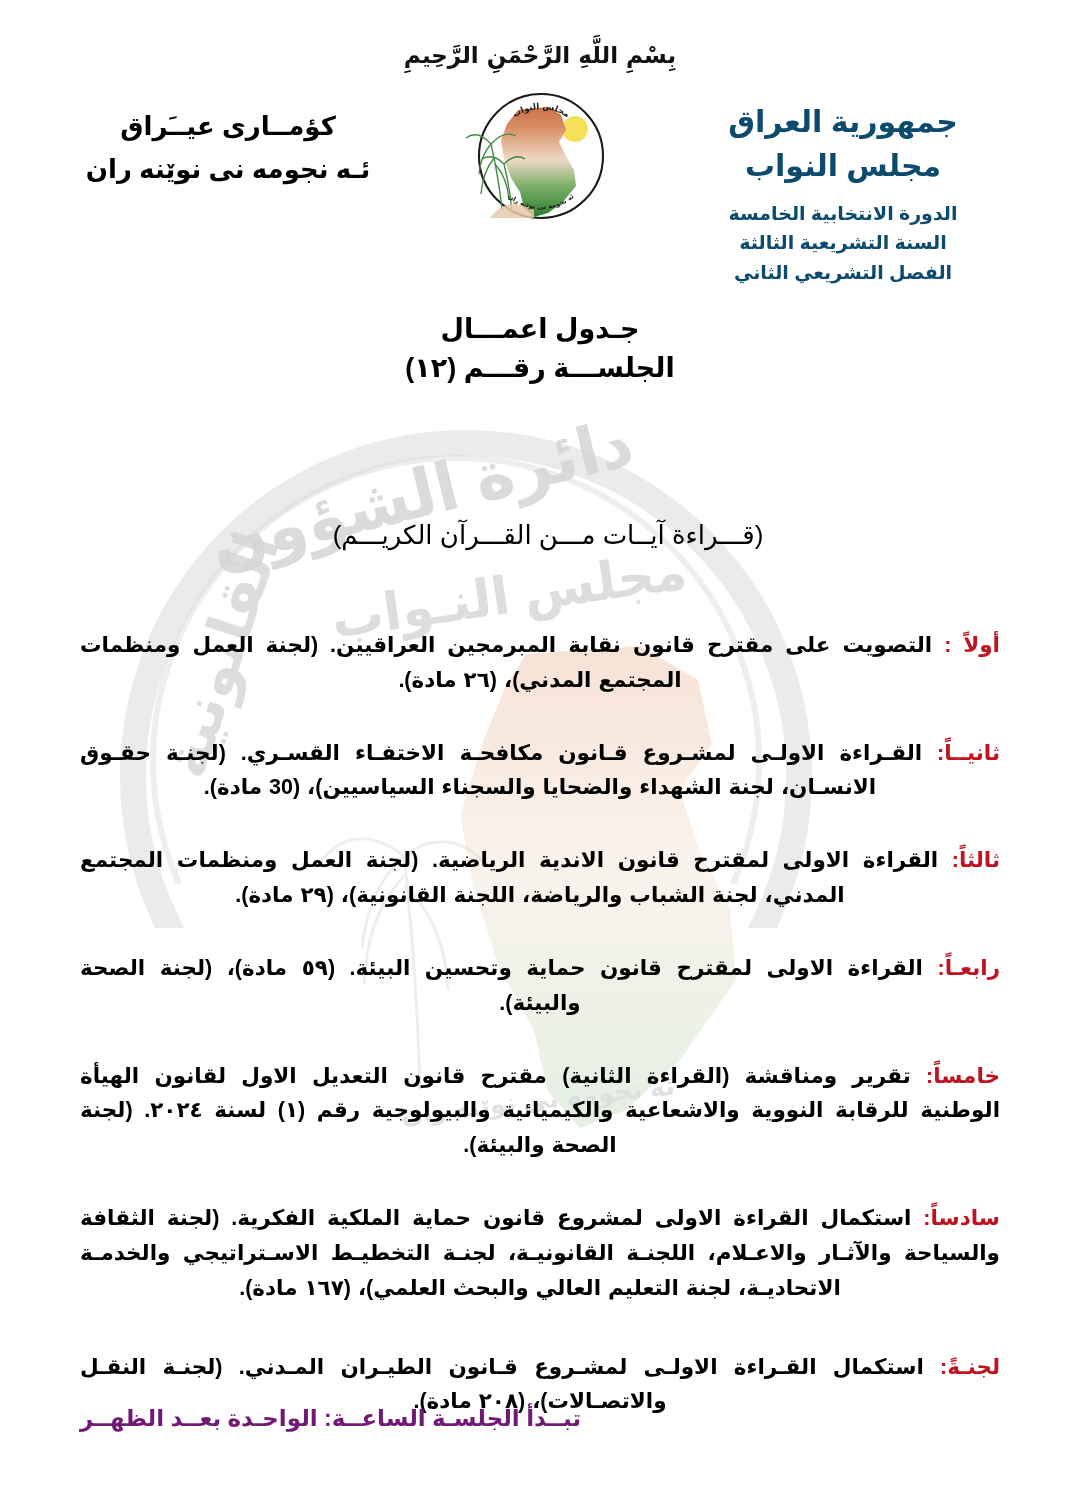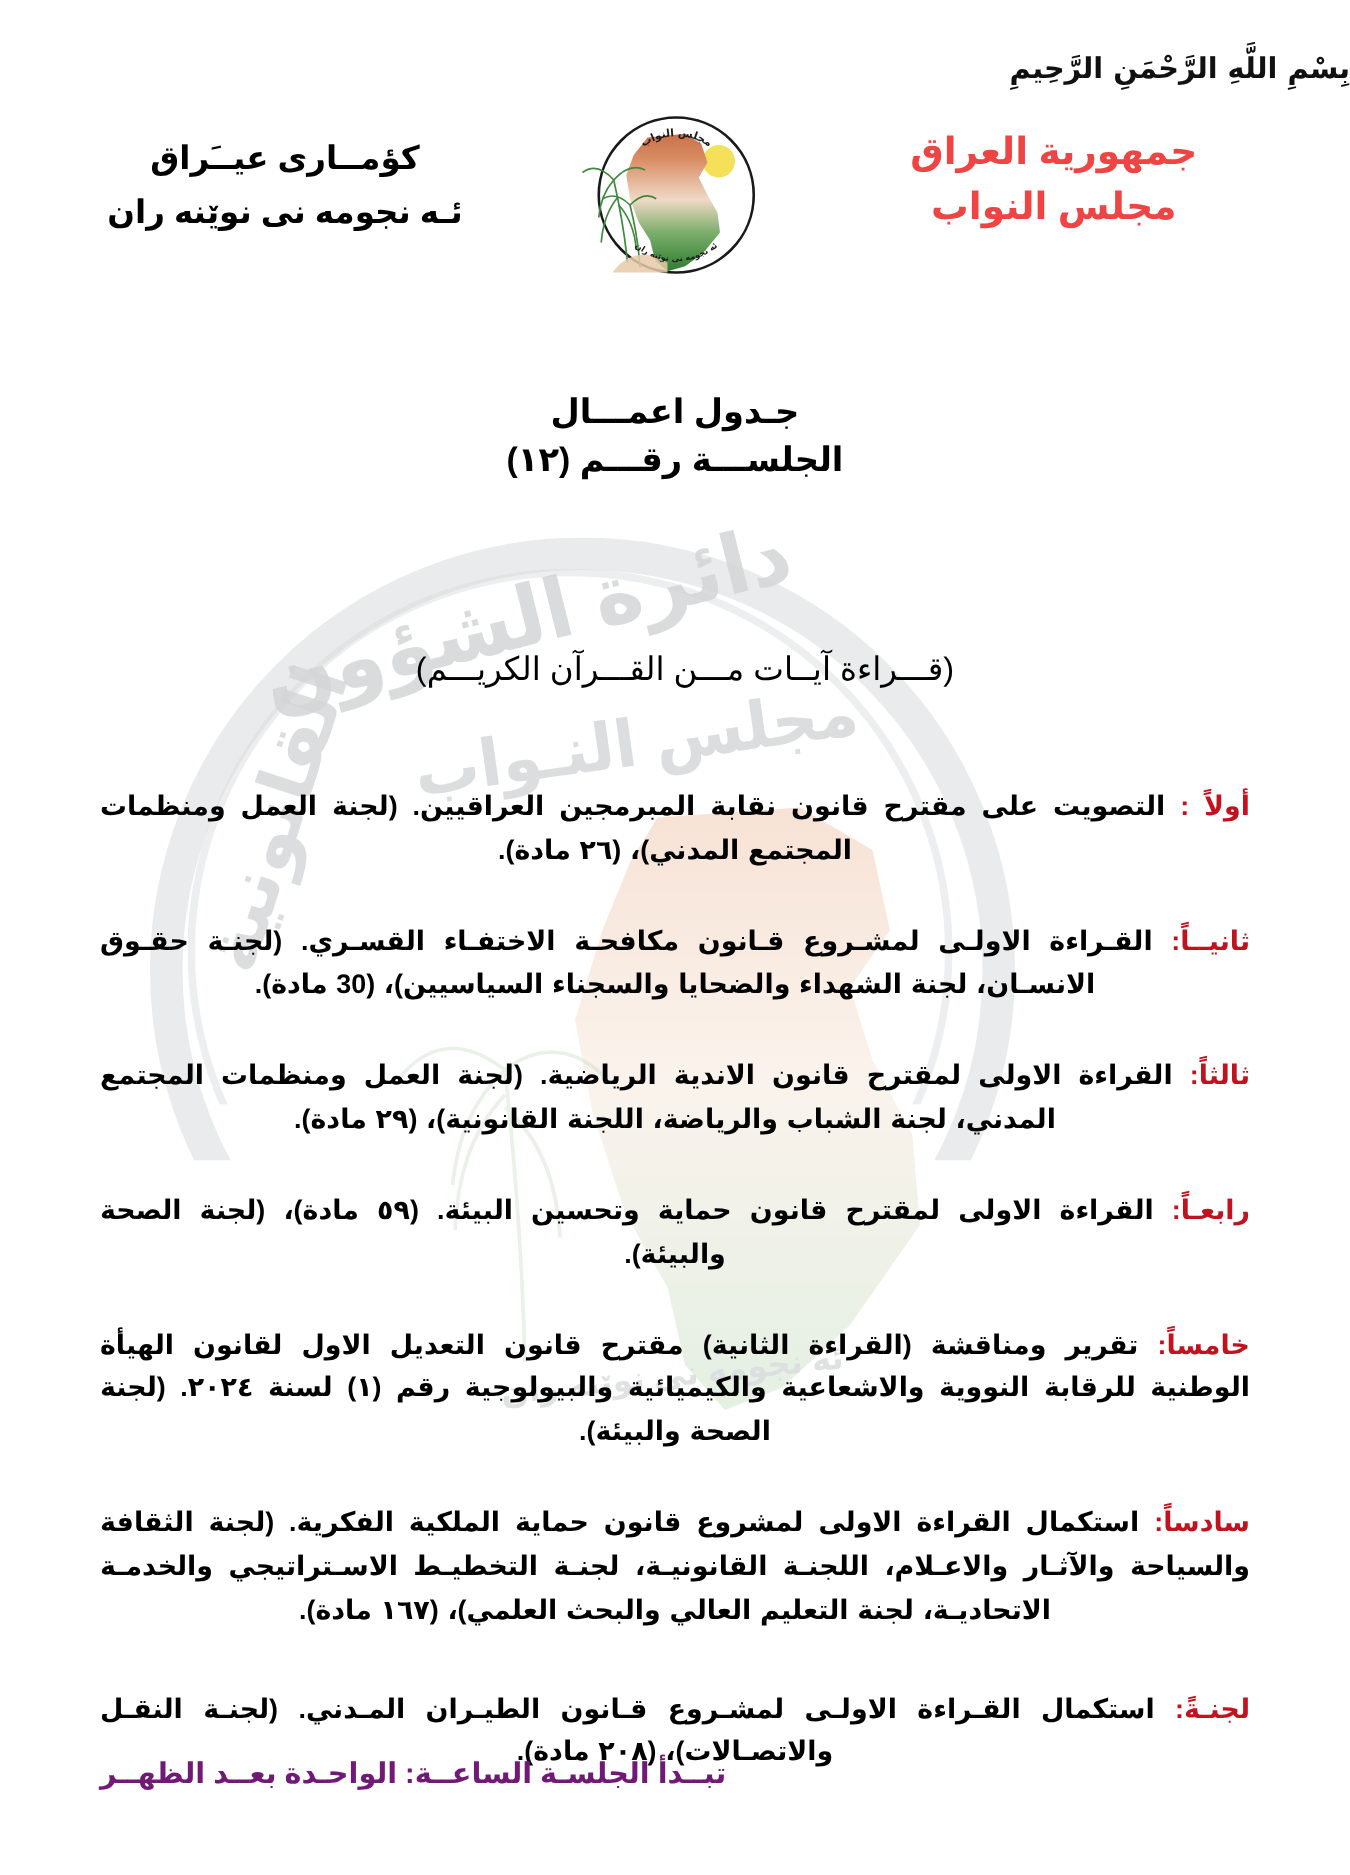--- a/index.html
+++ b/index.html
@@ -114,35 +114,36 @@
     position: relative;
     z-index: 2;
   }
 
   
   .basmala {
     position: absolute;
     top: 42px;
     left: 0;
     right: 0;
+    text-align: center;
     font-family: "DejaVu Sans", "Liberation Sans", sans-serif;
     font-size: 23px;
     font-weight: bold;
     color: #111;
     letter-spacing: -1px;
   }
 
   
   .hdr-right {
     position: absolute;
     top: 100px;
     right: 72px;
     width: 330px;
     text-align: center;
-    color: #ef4444;
+    color: #0c4a6e;
   }
   .hdr-right .l1,
   .hdr-right .l2 {
     font-size: 30px;
     font-weight: bold;
     letter-spacing: 2px;
     line-height: 1.45;
     white-space: nowrap;
   }
   .hdr-right .sub {
@@ -298,20 +299,25 @@
     <div class="wm-bottom-text">ئه نجومه نى نوێنه ران</div>
   </div>
 
   <div class="content">
 
     <div class="basmala">بِسْمِ اللَّهِ الرَّحْمَنِ الرَّحِيمِ</div>
 
     <div class="hdr-right">
       <div class="l1">جمهورية العراق</div>
       <div class="l2">مجلس النواب</div>
+      <div class="sub">
+        <div>الدورة الانتخابية الخامسة</div>
+        <div>السنة التشريعية الثالثة</div>
+        <div>الفصل التشريعي الثاني</div>
+      </div>
     </div>
 
     <div class="hdr-left">
       <div class="k1">كؤمــارى عيــَراق</div>
       <div class="k2">ئـه نجومه نى نوێنه ران</div>
     </div>
 
     <svg class="emblem" viewBox="0 0 170 150">
       <defs>
         <linearGradient id="mapGrad" x1="0" y1="0" x2="0" y2="1">

